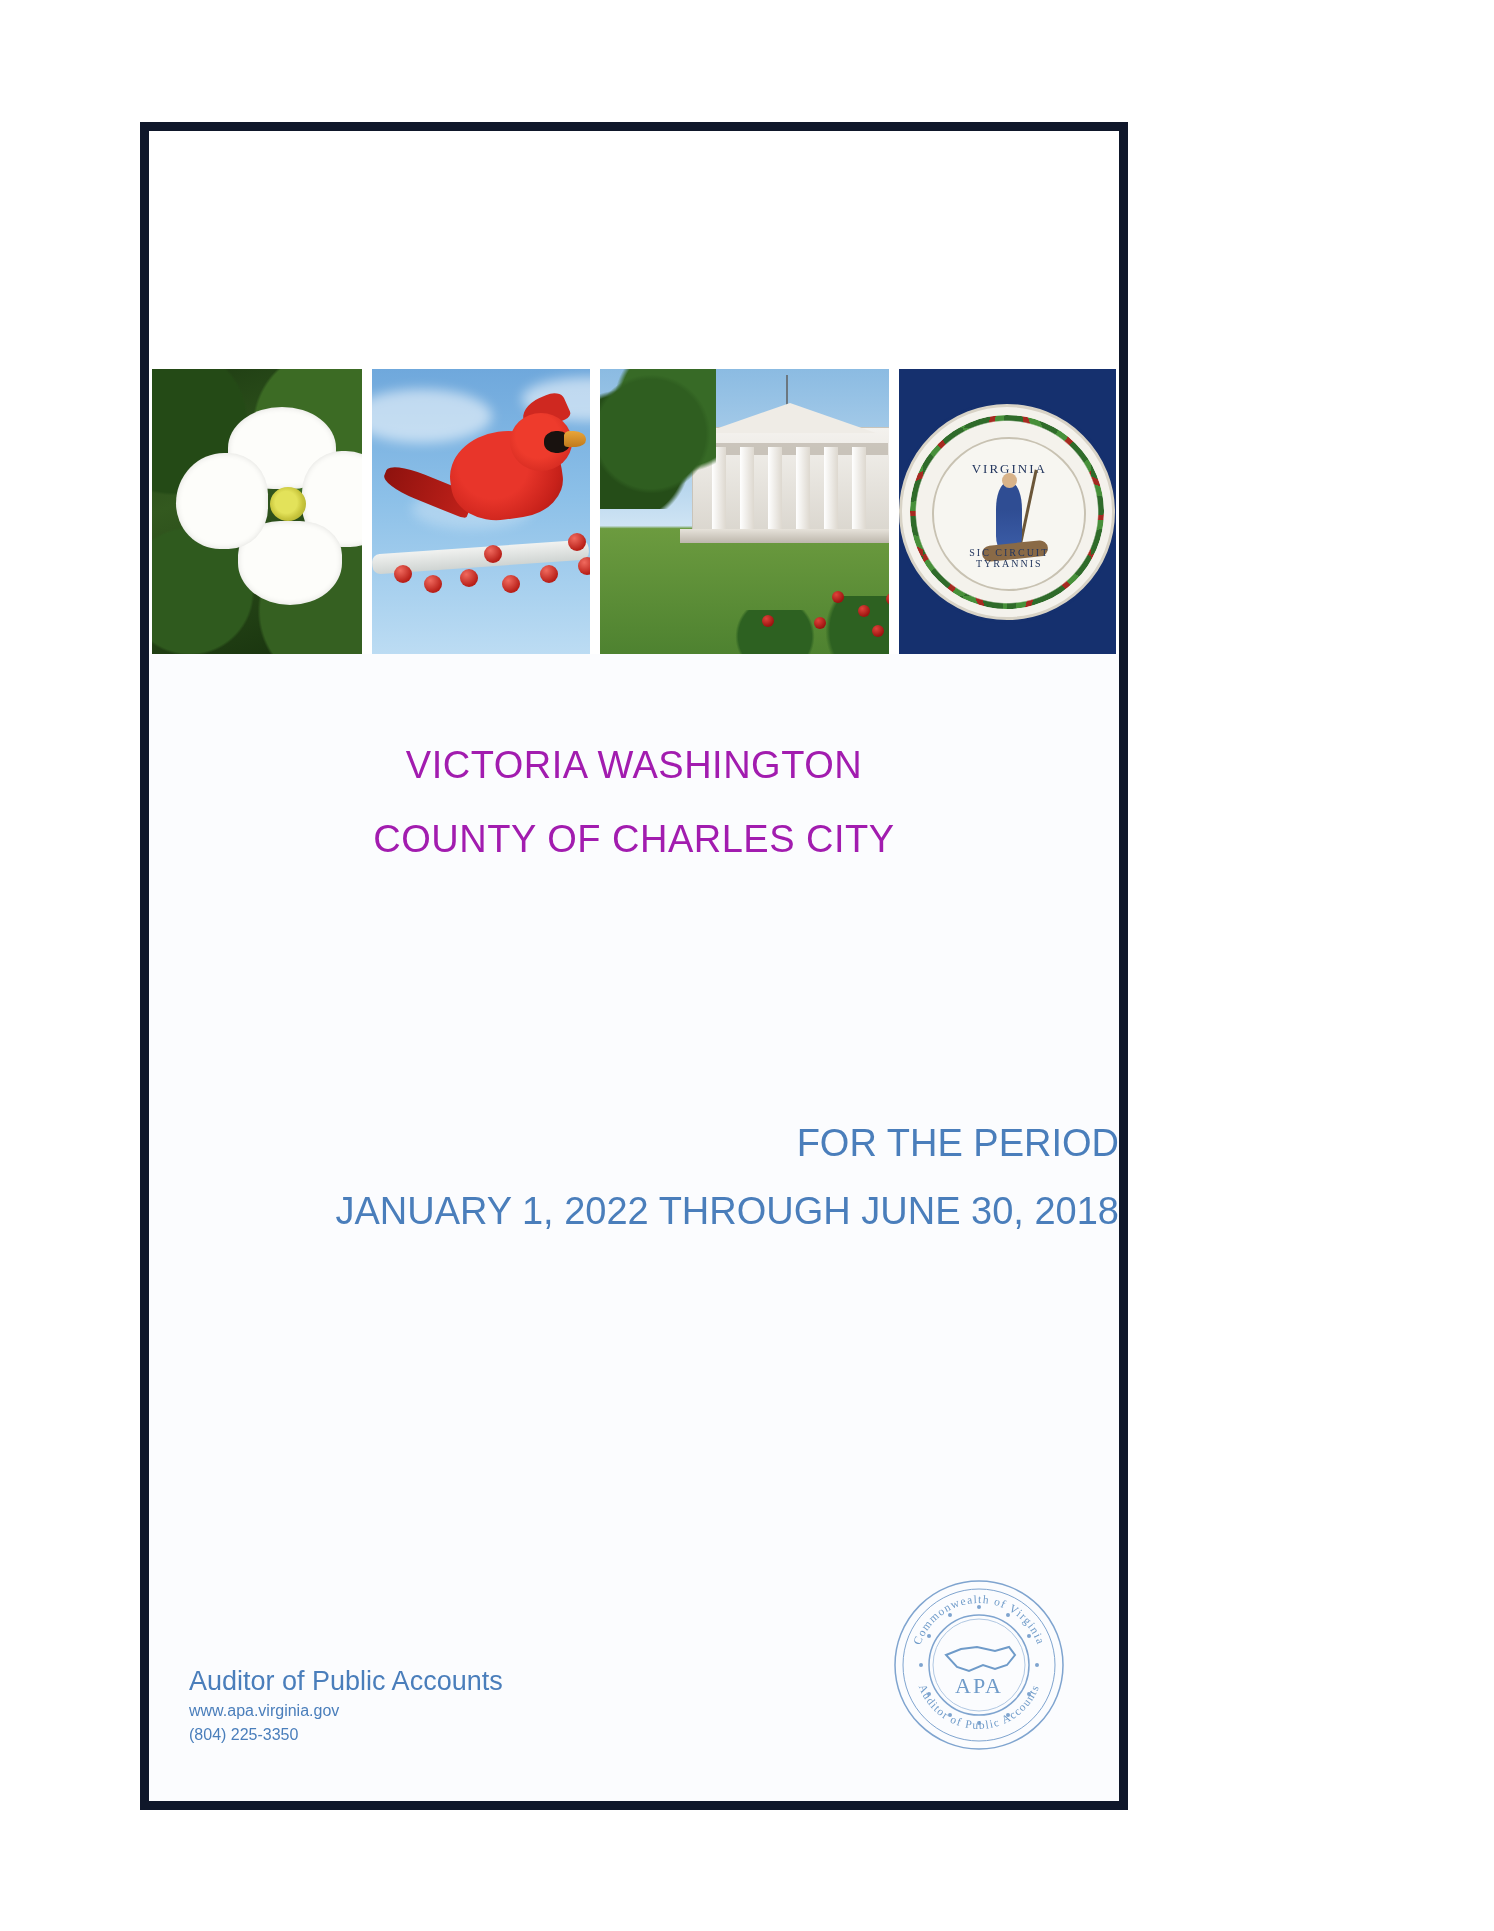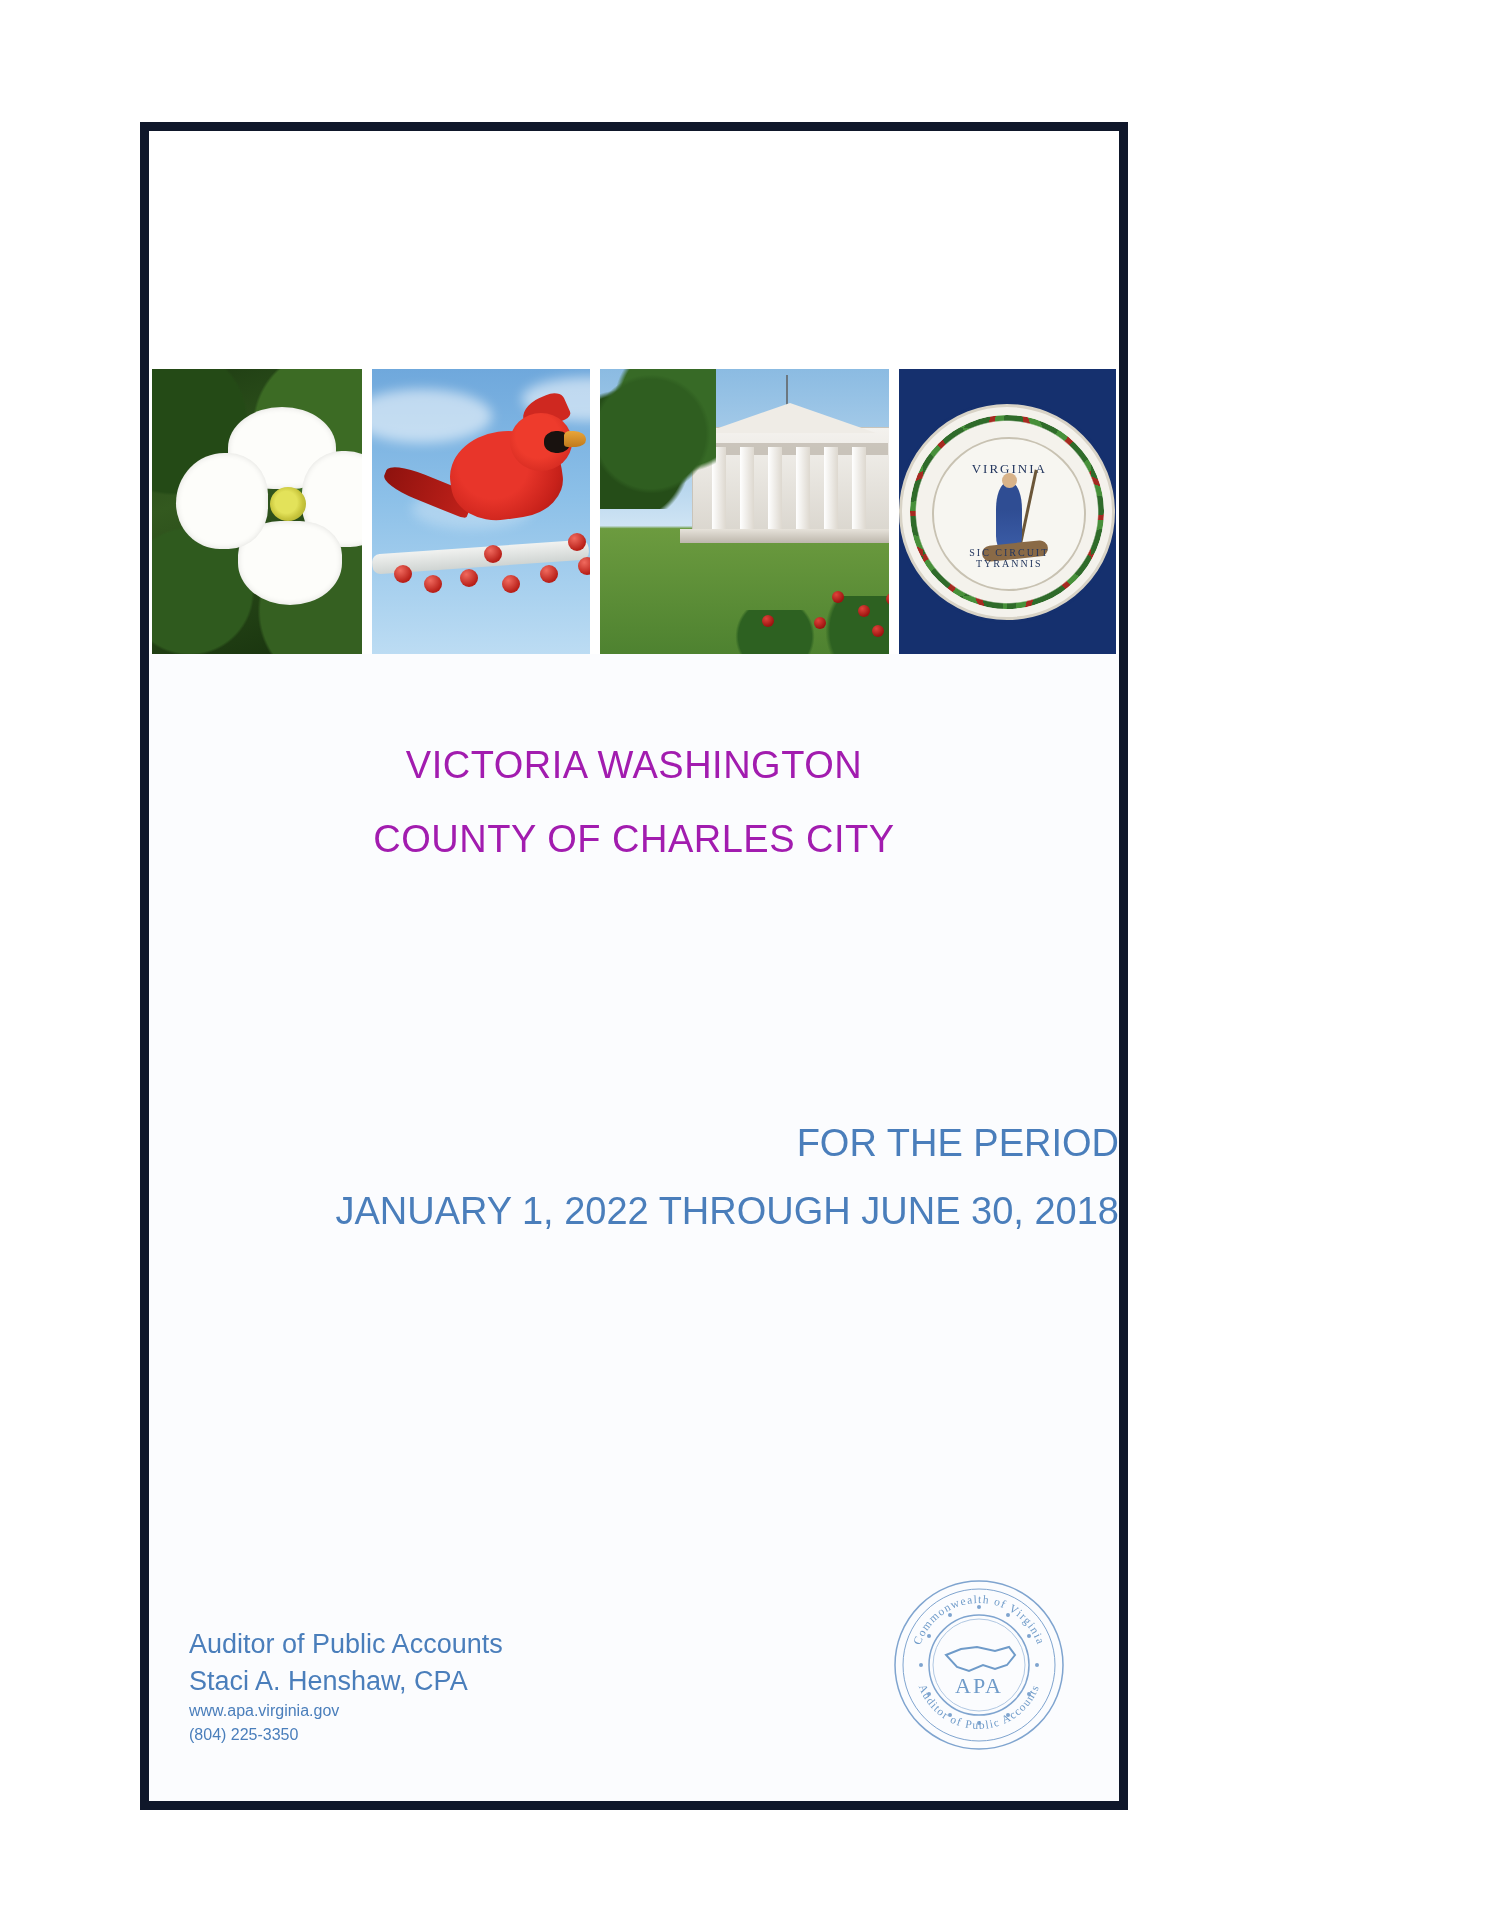--- a/index.html
+++ b/index.html
@@ -481,21 +481,20 @@
         <p class="title-line">COUNTY OF CHARLES CITY</p>
       </div>
 
       <div class="period-block">
         <p class="period-line">FOR THE PERIOD</p>
         <p class="period-line">JANUARY 1, 2022 THROUGH JUNE 30, 2018</p>
       </div>
 
       <div class="footer">
         <p class="footer-line-big">Auditor of Public Accounts</p>
-        <p class="footer-line-big">Staci A. Henshaw, CPA</p>
         <p class="footer-line-small">www.apa.virginia.gov</p>
         <p class="footer-line-small">(804) 225-3350</p>
       </div>
 
       <div class="apa-seal">
         <svg width="176" height="176" viewBox="0 0 176 176" aria-hidden="true">
           <defs>
             <path id="arcTop" d="M 26,88 A 62,62 0 0 1 150,88" fill="none"></path>
             <path id="arcBottom" d="M 24,88 A 64,64 0 0 0 152,88" fill="none"></path>
           </defs>

